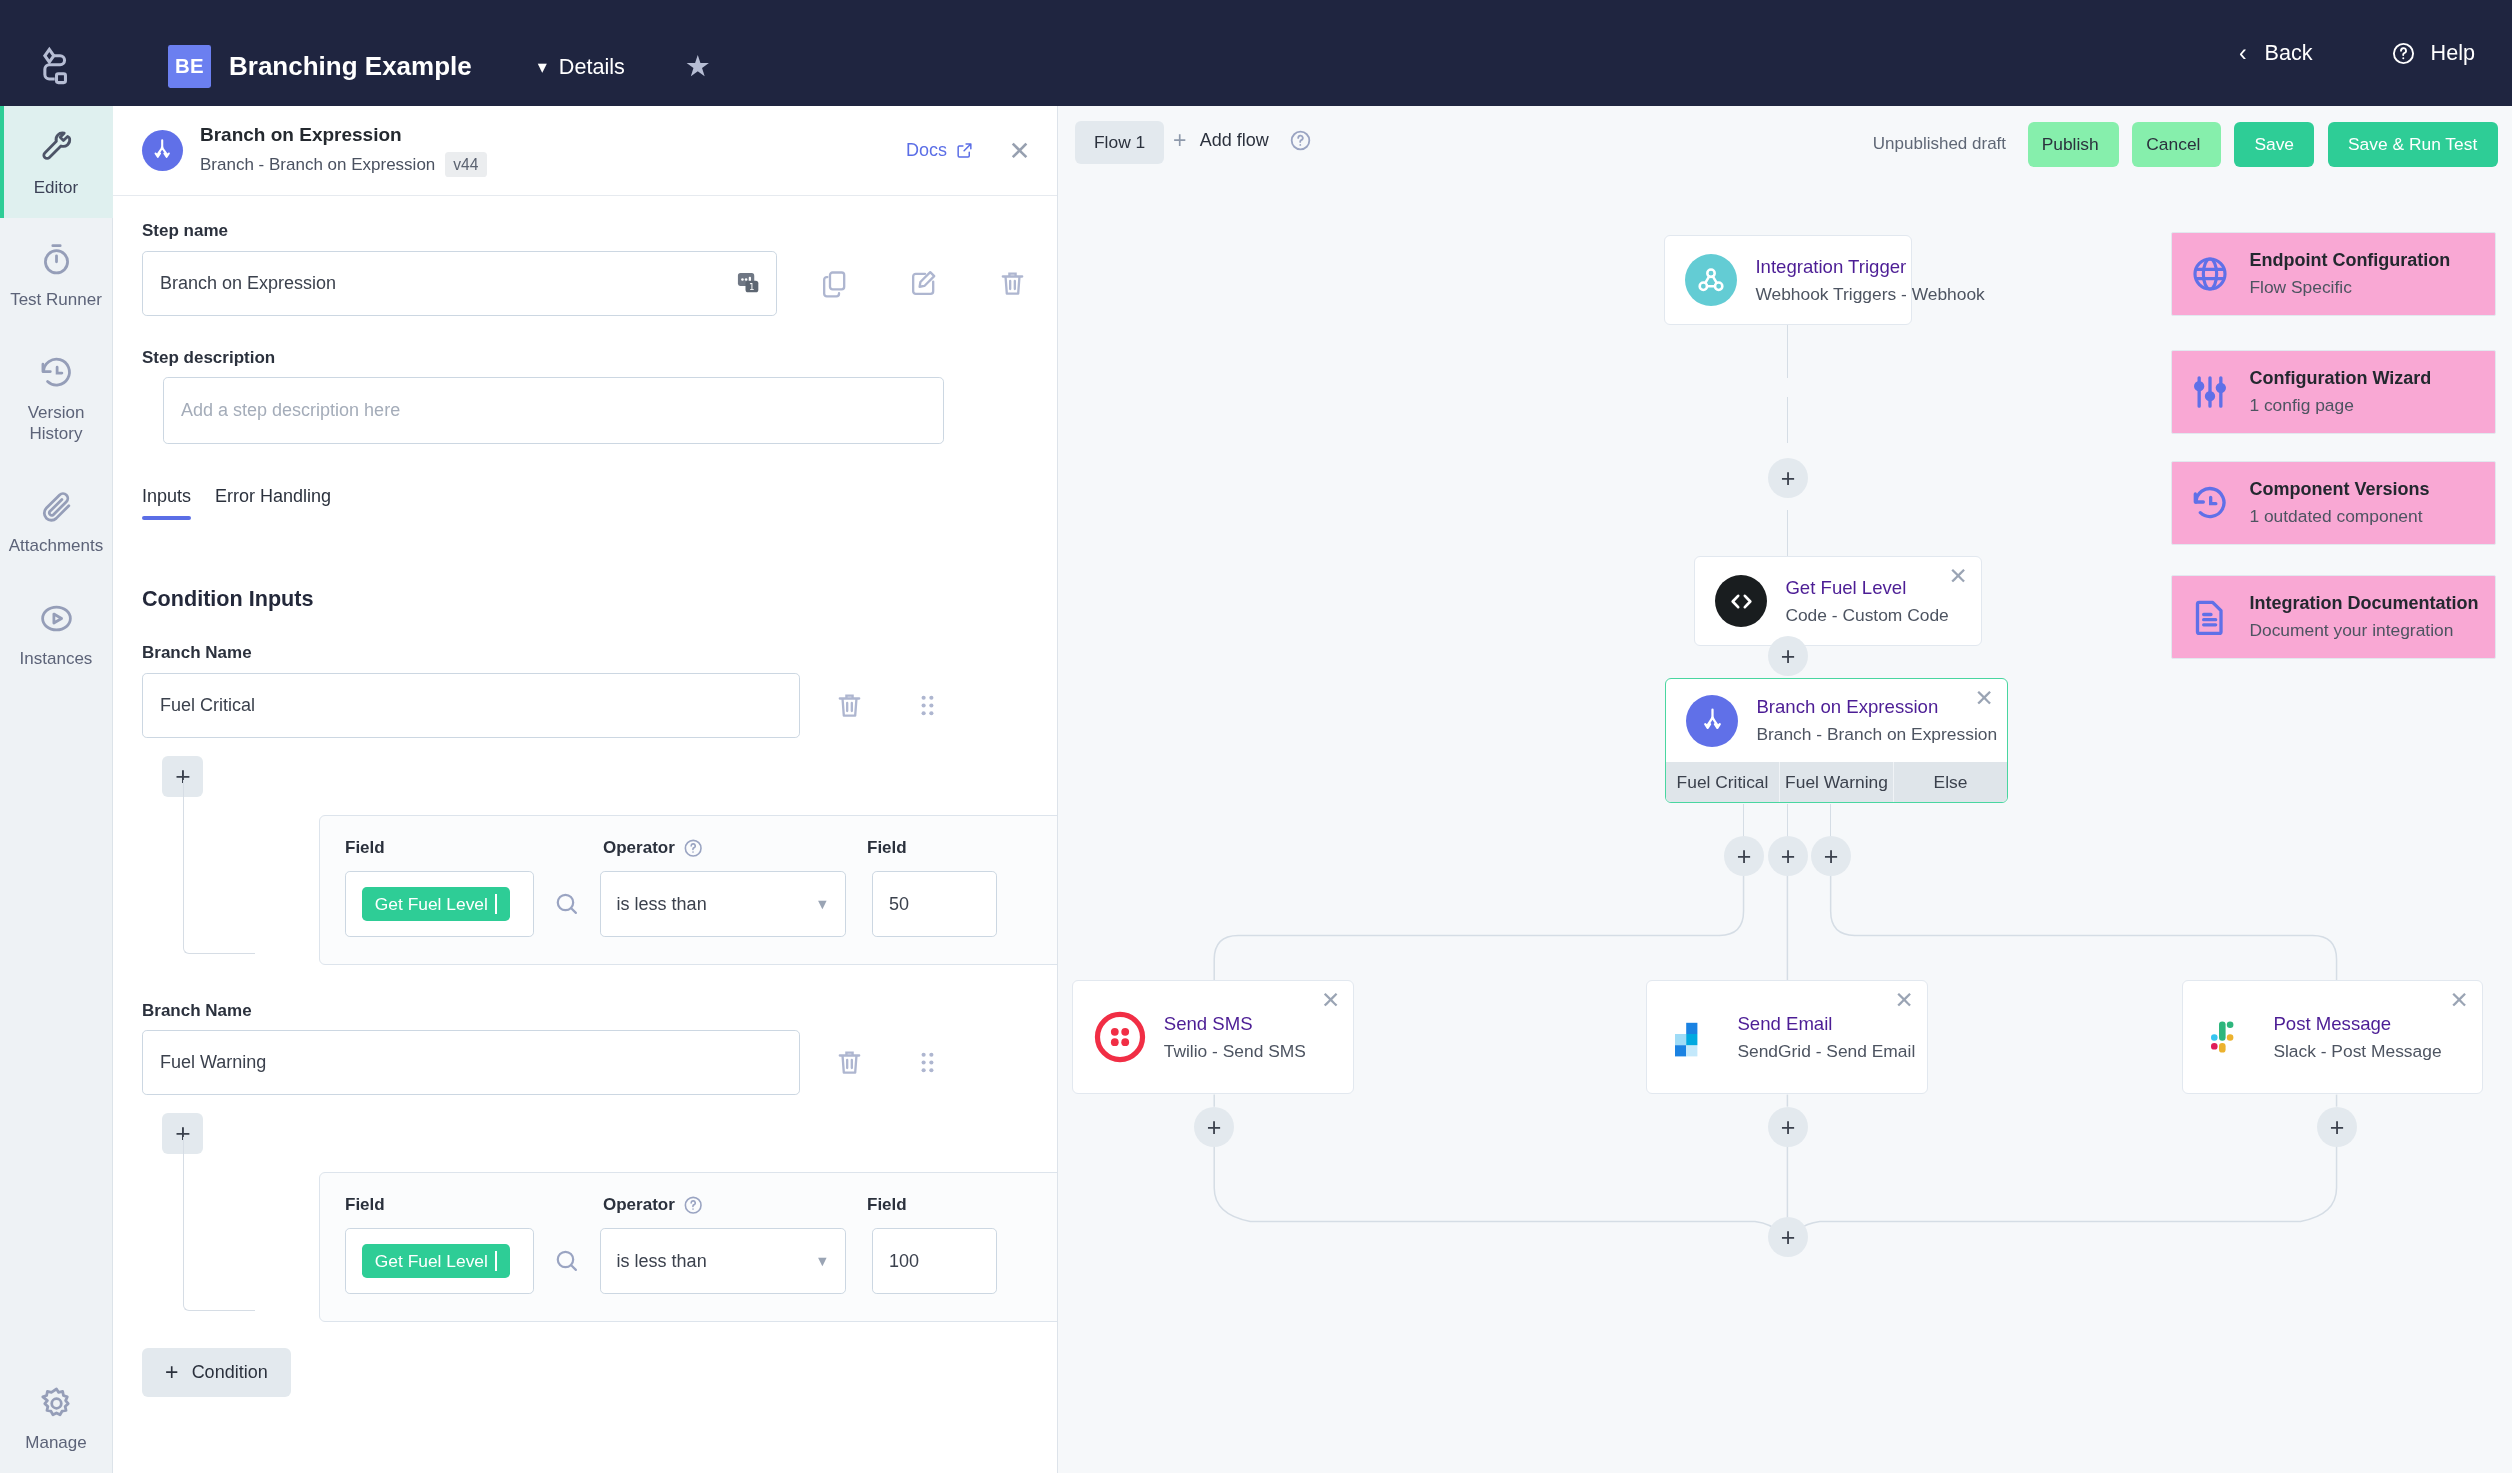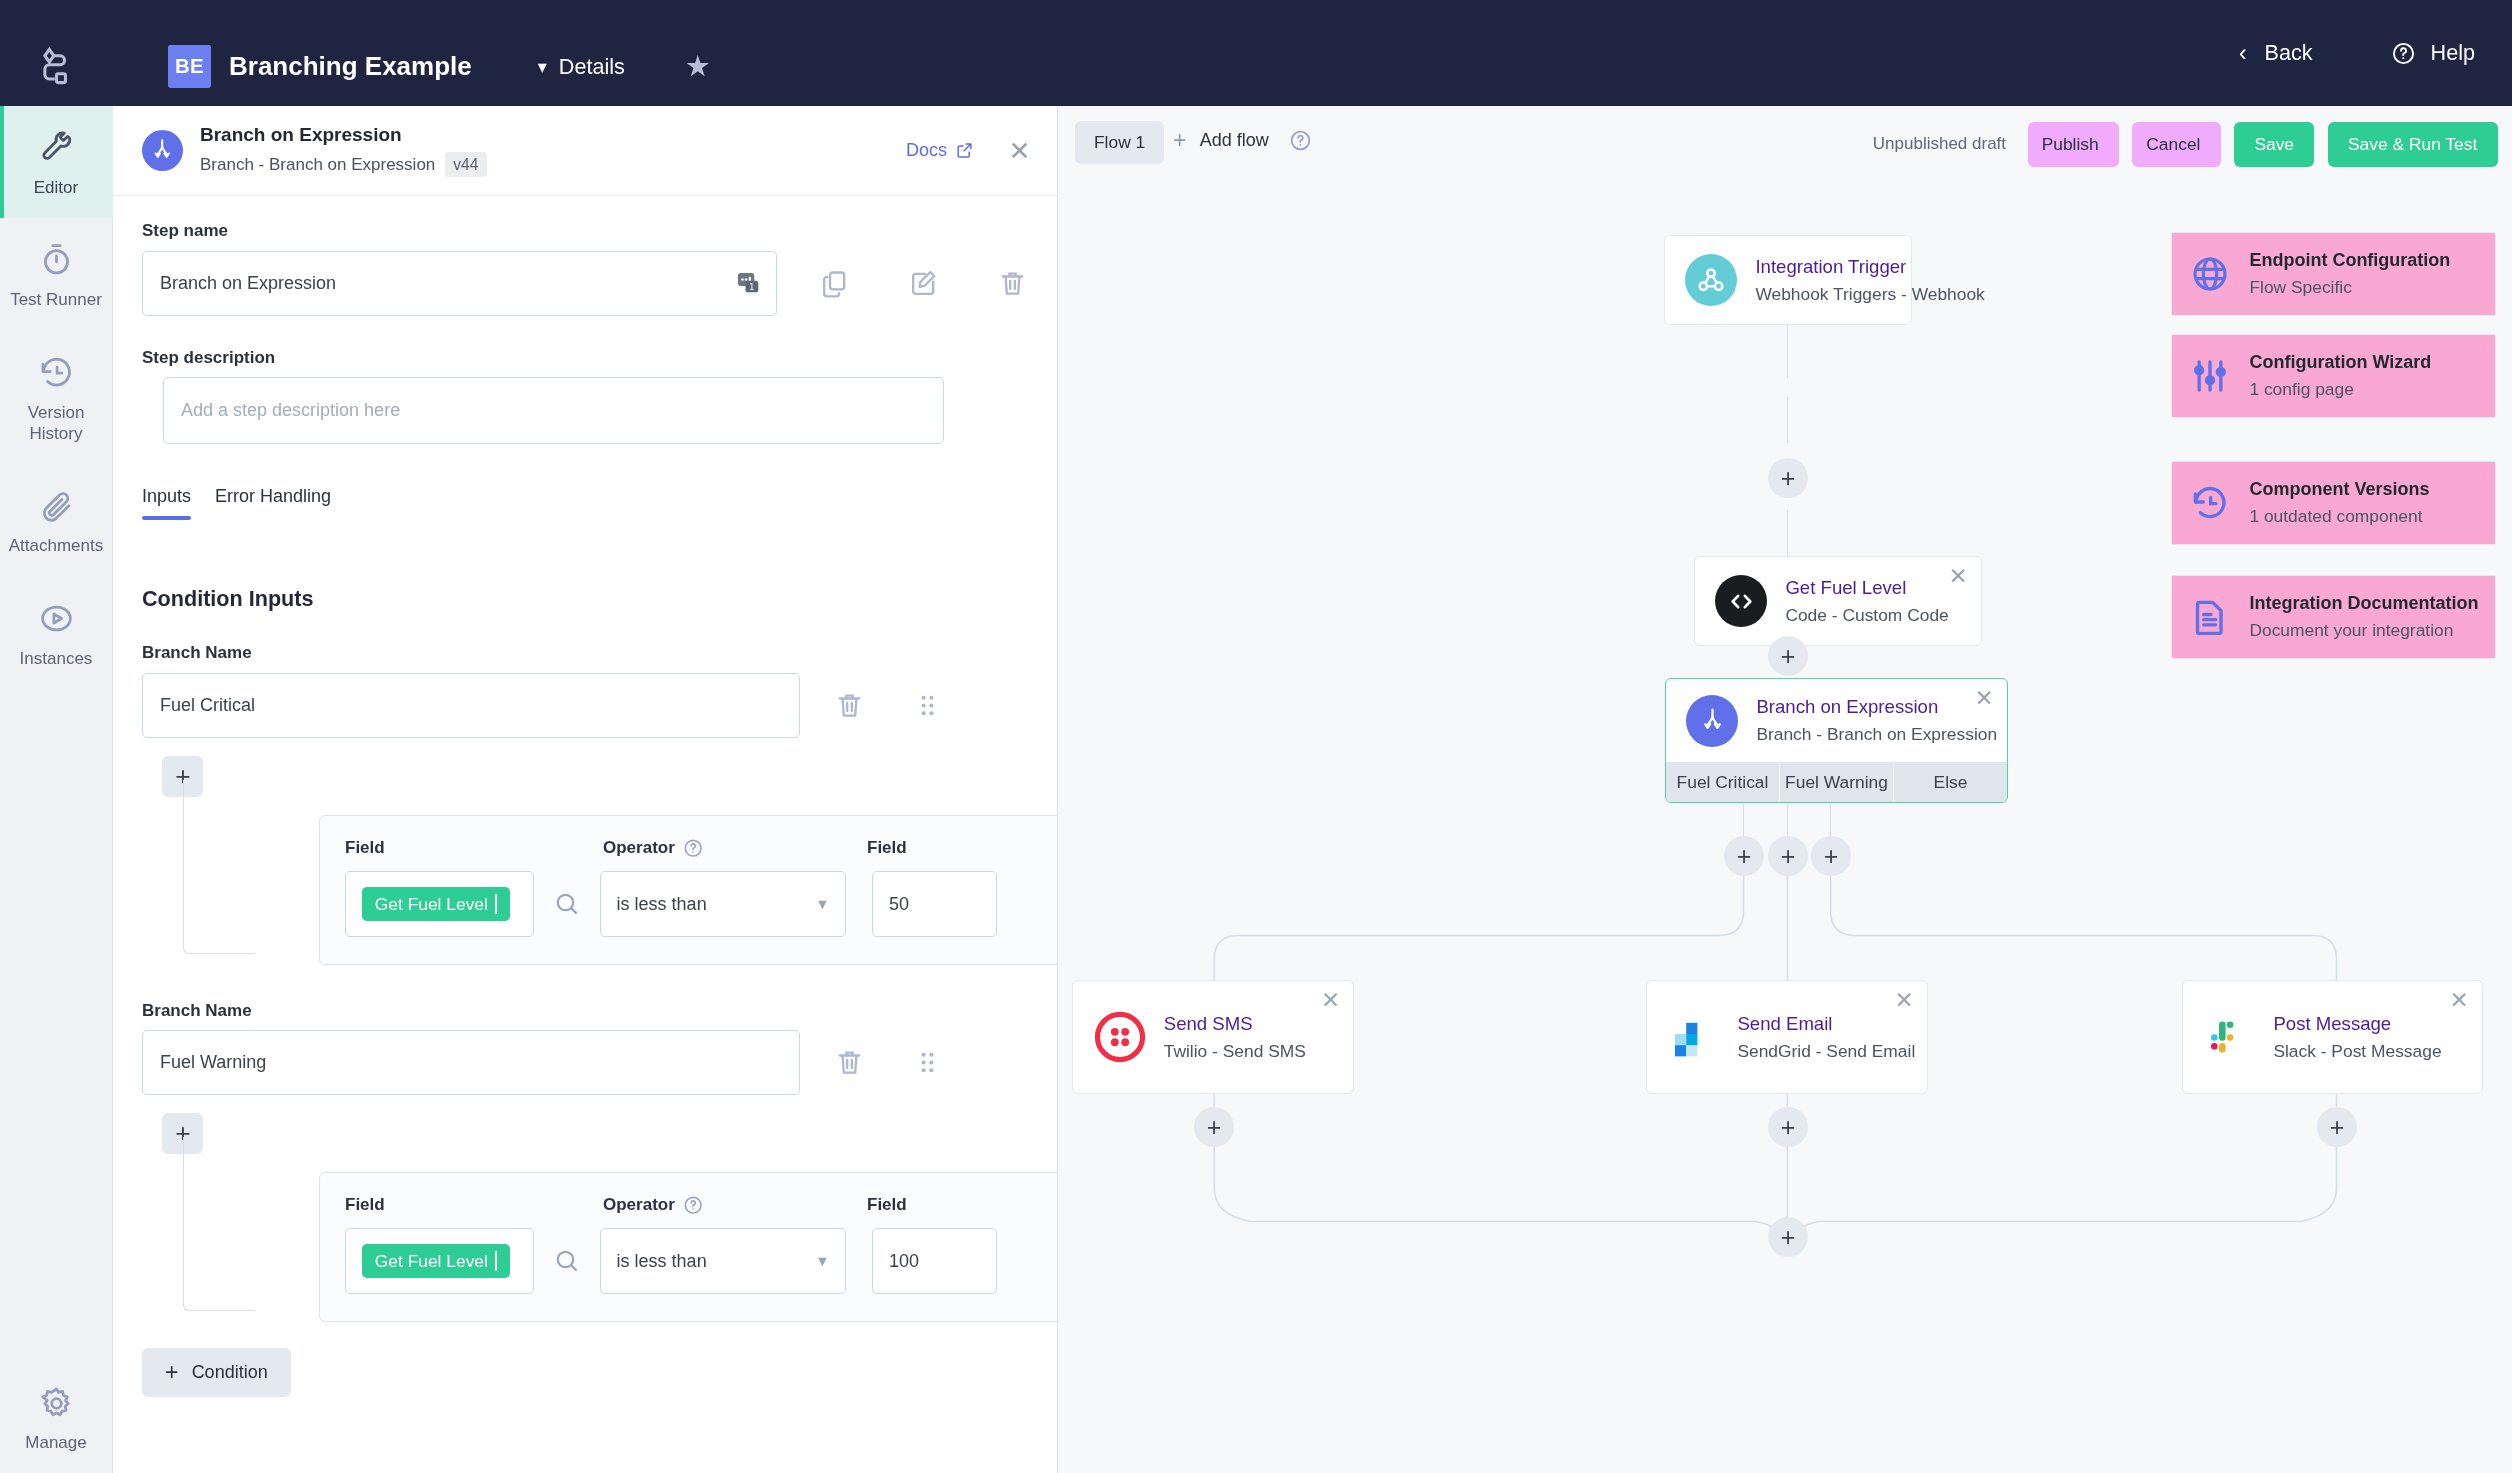--- a/index.html
+++ b/index.html
@@ -169,21 +169,21 @@
   }
   .addflow {
     position: absolute; left: 115px; top: 23px; display: flex; align-items: center; gap: 13.2px;
     font-size: 18px; color: #2b313d;
   }
   .addflow .pl { font-size: 23px; line-height: 1; color: #8e99ab; }
   .addflow .q { width: 23px; height: 23px; display: inline-block; margin-left: 7.2px; }
   .tb-actions { position: absolute; right: 14.4px; top: 15.6px; display: flex; align-items: center; gap: 13.2px; }
   .draft-txt { font-size: 17px; color: #5f6776; margin-right: 8.4px; }
   .btn { border-radius: 6px; padding: 12px 20.4px; font-size: 17.4px; white-space: nowrap; }
-  .btn-grey { background: #f0abfc; color: #2b313d; padding-left: 14px; }
+  .btn-grey { background: #86efac; color: #2b313d; padding-left: 14px; }
   .btn-green { background: #2ecd96; color: #fff; }
 
   
   .node {
     position: absolute; background: #fff; border: 1.2px solid #e2e8ef; border-radius: 6px;
     display: flex; align-items: center; padding: 0 20.4px;
   }
   .node-icon { width: 52px; height: 52px; border-radius: 50%; flex: 0 0 auto;
                display:flex; align-items:center; justify-content:center; }
   .node-text { margin-left: 18px; }
@@ -693,21 +693,21 @@
         <circle cx="12" cy="12" r="9"></circle>
         <ellipse cx="12" cy="12" rx="4" ry="9"></ellipse>
         <path d="M3.2 9.2h17.6M3.2 14.8h17.6"></path>
       </svg>
       <div class="rc-text">
         <div class="rc-title">Endpoint Configuration</div>
         <div class="rc-sub">Flow Specific</div>
       </div>
     </div>
 
-    <div class="rcard" style="top:228px; right:15.6px;">
+    <div class="rcard" style="top:244px; right:15.6px;">
       <svg class="rc-icon" viewBox="0 0 24 24" fill="none" stroke="#6070e8" stroke-width="2">
         <path d="M5.5 3.5v17M12 3.5v17M18.5 3.5v17" stroke-linecap="round"></path>
         <circle cx="5.5" cy="8.5" r="2.1" fill="#6070e8"></circle>
         <circle cx="12" cy="14.5" r="2.1" fill="#6070e8"></circle>
         <circle cx="18.5" cy="9.5" r="2.1" fill="#6070e8"></circle>
       </svg>
       <div class="rc-text">
         <div class="rc-title">Configuration Wizard</div>
         <div class="rc-sub">1 config page</div>
       </div>

